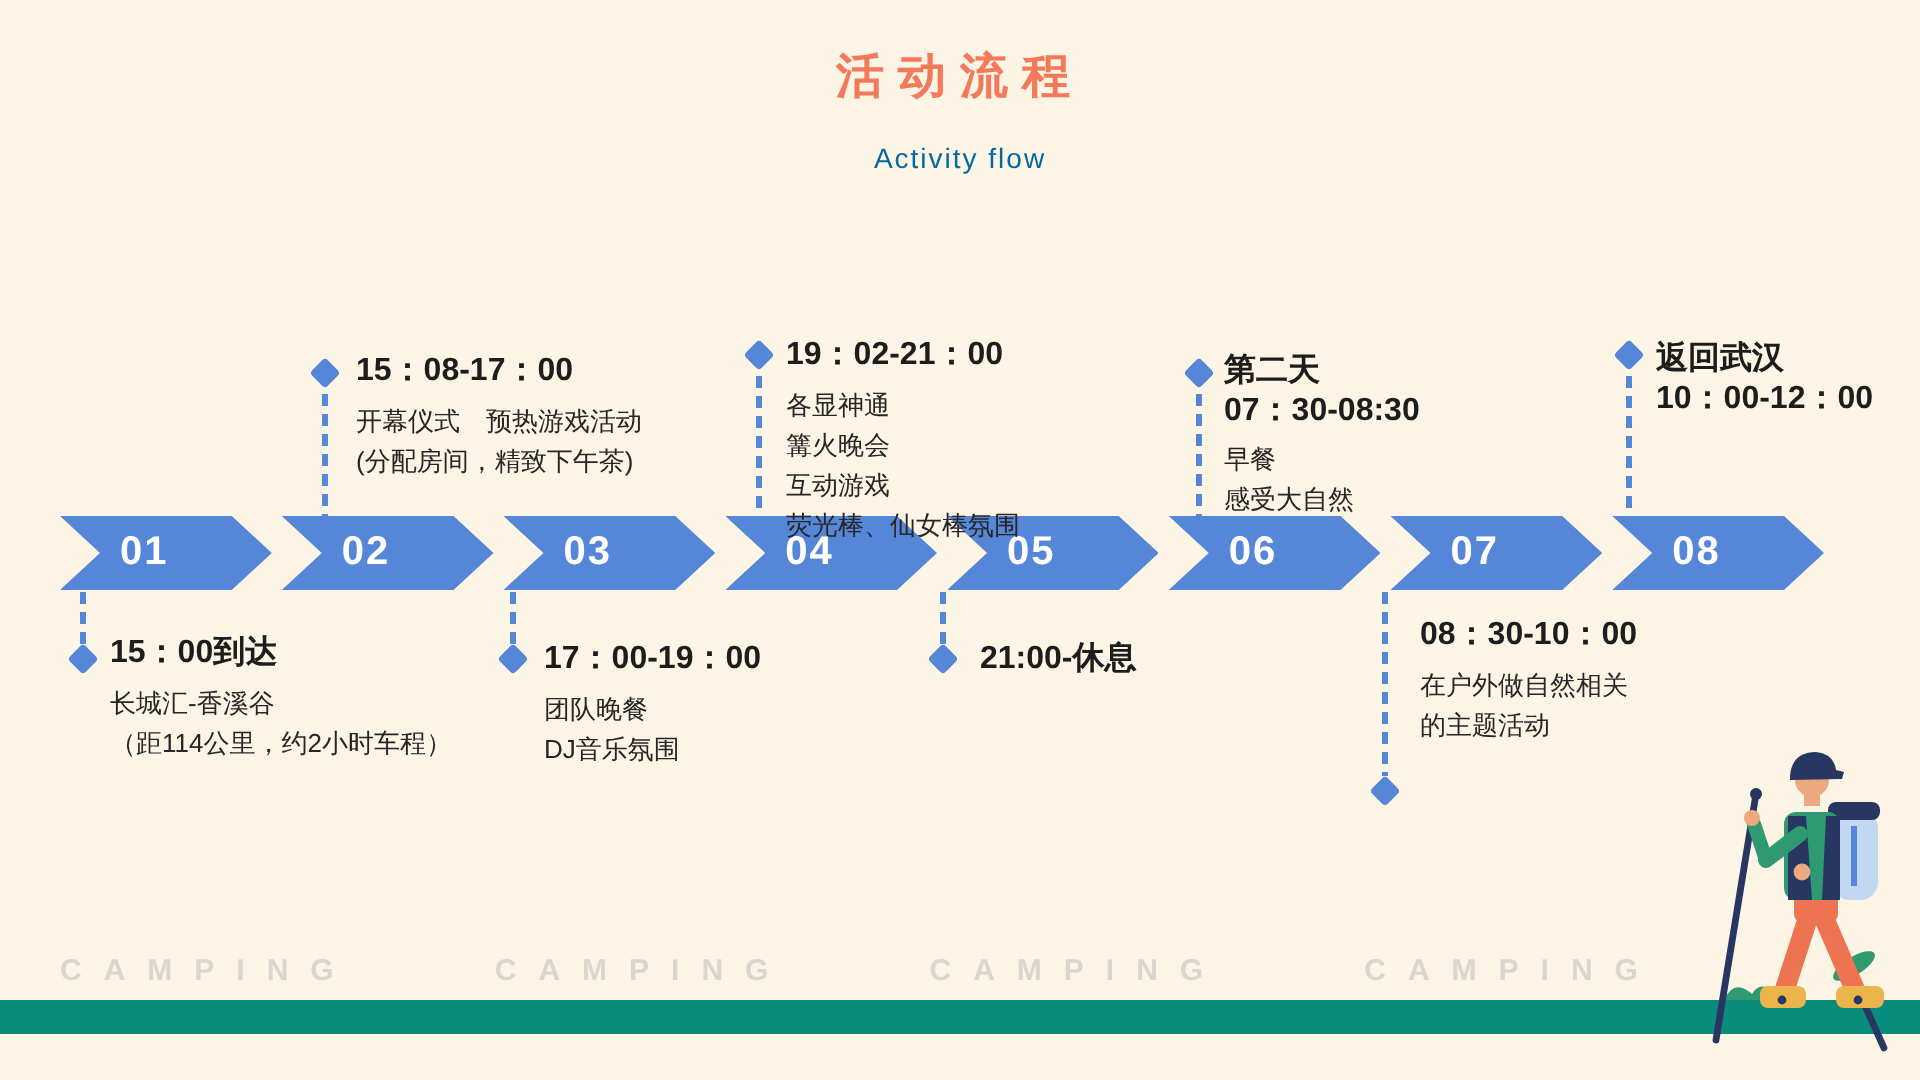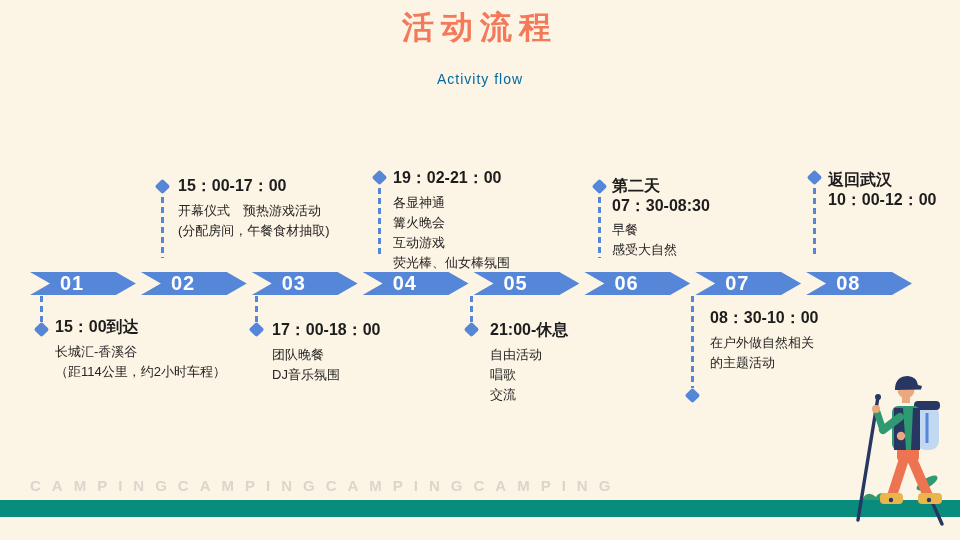--- a/index.html
+++ b/index.html
@@ -6,32 +6,32 @@
   body{
     font-family:"Liberation Sans","DejaVu Sans",sans-serif;
     background:#888;
   }
   .stage{
     position:relative;width:960px;height:540px;margin:0 auto;
     background:#FCF4E4;overflow:hidden;
   }
   
   .page-title{
-    position:absolute;top:6px;left:0;width:100%;
-    text-align:center;font-size:32px;font-weight:800;
+    position:absolute;top:22px;left:0;width:100%;
+    text-align:center;font-size:24px;font-weight:800;
     color:#F4795A;letter-spacing:7px;
   }
   .page-subtitle{
     position:absolute;top:71px;left:0;width:100%;
     text-align:center;font-size:14px;color:#0369a1;letter-spacing:1px;
   }
   
   .timeline{
     position:absolute;left:30px;top:258px;width:882px;height:37px;
-    display:flex;gap:5px;align-items:flex-end;
+    display:flex;gap:5px;
   }
   .chev{
     flex:1;background:#5586D8;position:relative;
     clip-path:polygon(0 0,calc(100% - 20px) 0,100% 50%,calc(100% - 20px) 100%,0 100%,20px 50%);
     display:flex;align-items:center;
     color:#fff;font-weight:700;font-size:20px;
     padding-left:30px;box-sizing:border-box;letter-spacing:1px;
   }
   
   .dash{
@@ -43,21 +43,21 @@
     transform:rotate(45deg);border-radius:2px;
   }
   
   .event{position:absolute;color:#1D1D1D;}
   .evt-title{font-size:16px;font-weight:700;line-height:1.22;white-space:nowrap;}
   .evt-lines{margin-top:5px;font-size:13px;line-height:1.55;color:#262626;}
   .evt-line{white-space:nowrap;}
   
   .watermarks{
     position:absolute;left:30px;top:477px;width:800px;
-    display:flex;
+    display:flex;justify-content:space-between;
   }
   .watermark{
     font-size:15px;font-weight:700;color:#DAD6CD;letter-spacing:11px;
   }
   .teal-bar{
     position:absolute;left:0;top:500px;width:960px;height:17px;background:#0A8C7C;
   }
   .hiker{position:absolute;left:842px;top:369px;width:118px;height:158px;}
 </style>
 </head>
@@ -108,24 +108,24 @@
   <div class="diamond" style="left:157px;top:181px"></div>
   <div class="diamond" style="left:374px;top:172px"></div>
   <div class="diamond" style="left:594px;top:181px"></div>
   <div class="diamond" style="left:809px;top:172px"></div>
   <div class="diamond" style="left:36px;top:324px"></div>
   <div class="diamond" style="left:251px;top:324px"></div>
   <div class="diamond" style="left:466px;top:324px"></div>
   <div class="diamond" style="left:687px;top:390px"></div>
 
   <div class="event" style="left:178px;top:176px">
-    <div class="evt-title">15：00-17：00</div>
+    <div class="evt-title">15：08-17：00</div>
     <div class="evt-lines">
       <div class="evt-line">开幕仪式　预热游戏活动</div>
-      <div class="evt-line">(分配房间，午餐食材抽取)</div>
+      <div class="evt-line">(分配房间，精致下午茶)</div>
     </div>
   </div>
 
   <div class="event" style="left:393px;top:168px">
     <div class="evt-title">19：02-21：00</div>
     <div class="evt-lines">
       <div class="evt-line">各显神通</div>
       <div class="evt-line">篝火晚会</div>
       <div class="evt-line">互动游戏</div>
       <div class="evt-line">荧光棒、仙女棒氛围</div>
@@ -148,34 +148,29 @@
 
   <div class="event" style="left:55px;top:317px">
     <div class="evt-title">15：00到达</div>
     <div class="evt-lines">
       <div class="evt-line">长城汇-香溪谷</div>
       <div class="evt-line">（距114公里，约2小时车程）</div>
     </div>
   </div>
 
   <div class="event" style="left:272px;top:320px">
-    <div class="evt-title">17：00-18：00</div>
+    <div class="evt-title">17：00-19：00</div>
     <div class="evt-lines">
       <div class="evt-line">团队晚餐</div>
       <div class="evt-line">DJ音乐氛围</div>
     </div>
   </div>
 
   <div class="event" style="left:490px;top:320px">
     <div class="evt-title">21:00-休息</div>
-    <div class="evt-lines">
-      <div class="evt-line">自由活动</div>
-      <div class="evt-line">唱歌</div>
-      <div class="evt-line">交流</div>
-    </div>
   </div>
 
   <div class="event" style="left:710px;top:308px">
     <div class="evt-title">08：30-10：00</div>
     <div class="evt-lines">
       <div class="evt-line">在户外做自然相关</div>
       <div class="evt-line">的主题活动</div>
     </div>
   </div>
 

